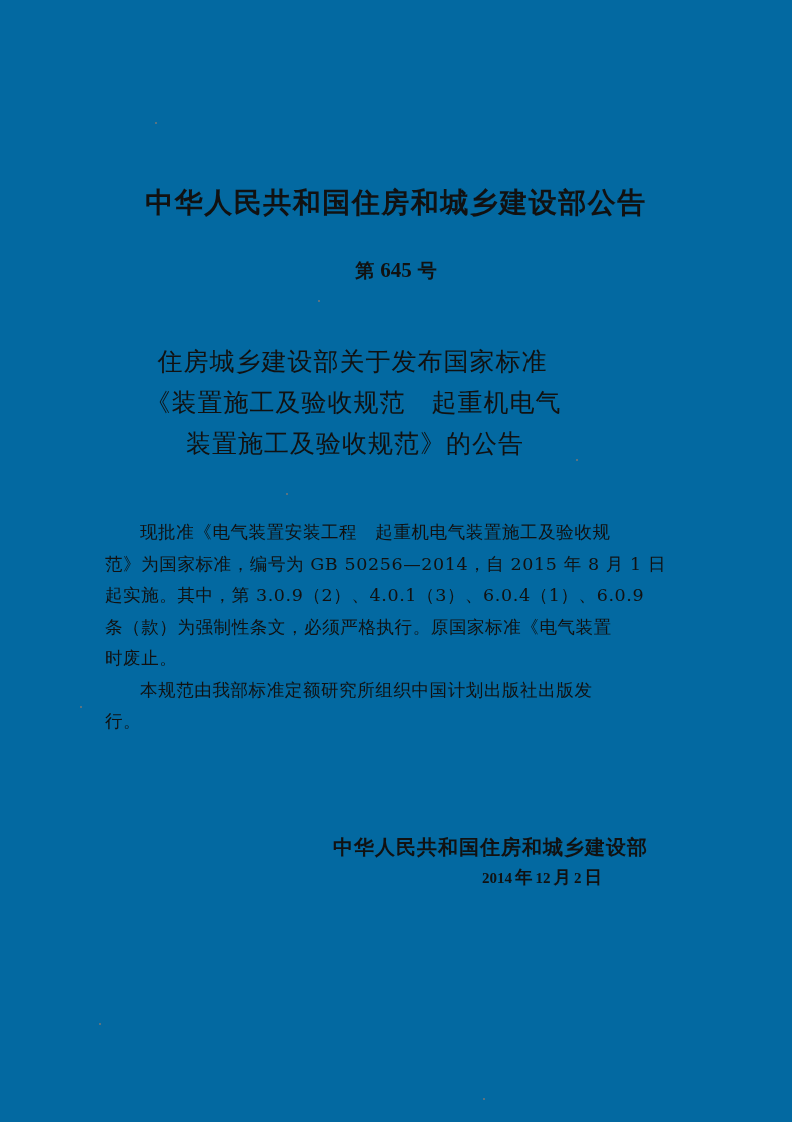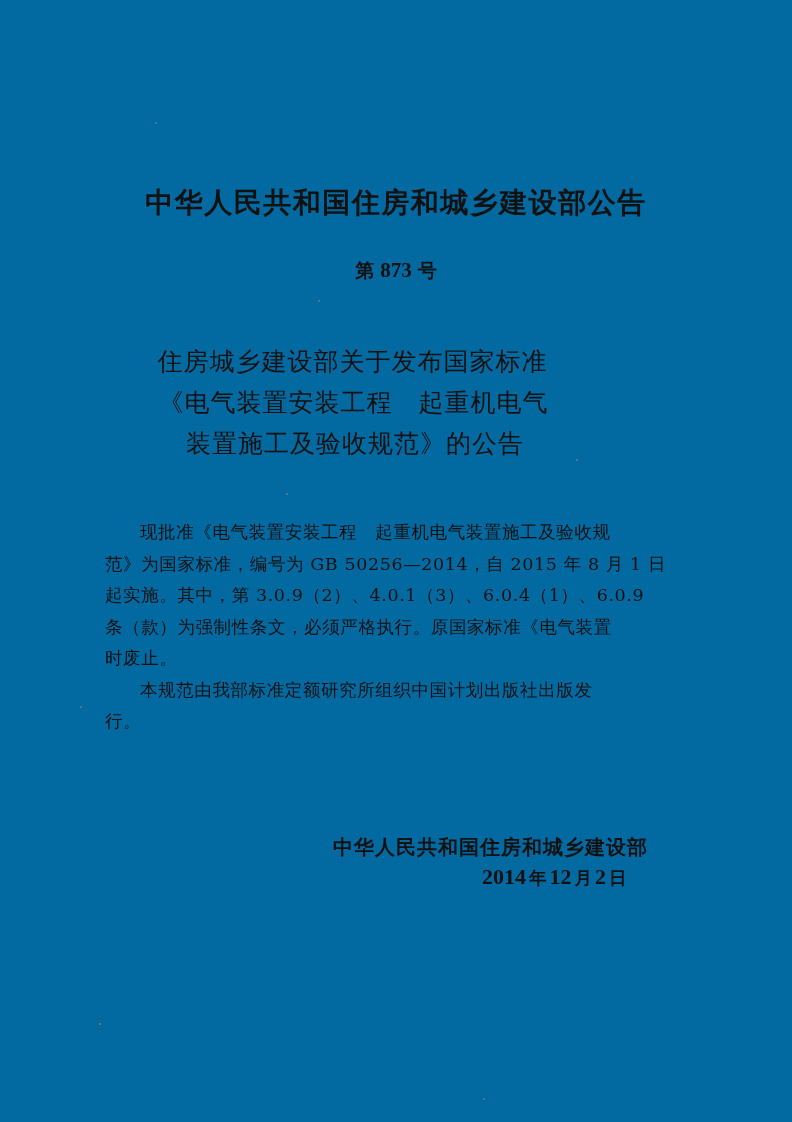--- a/index.html
+++ b/index.html
@@ -87,44 +87,44 @@
     .date {
       position: absolute;
       left: 479px;
       top: 862px;
       font-size: 17.5px;
       font-weight: bold;
       line-height: 30px;
     }
     .date .dn {
       font-family: "Liberation Serif", serif;
-      font-size: 22px;
+      font-size: 15px;
       margin: 0 3px;
     }
     .speck {
       position: absolute;
       width: 2px; height: 2px;
       background: #777;
       border-radius: 1px;
     }
   </style>
 </head>
 <body>
 
 <div class="page">
 
   <div class="title">中华人民共和国住房和城乡建设部公告</div>
 
   <div class="number">
-    <span>第</span><span class="num">873</span><span>号</span>
+    <span>第</span><span class="num">645</span><span>号</span>
   </div>
 
   <div class="subtitle">
     <span class="line l1">住房城乡建设部关于发布国家标准</span>
-    <span class="line l2">《电气装置安装工程　起重机电气</span>
+    <span class="line l2">《装置施工及验收规范　起重机电气</span>
     <span class="line l3">装置施工及验收规范》的公告</span>
   </div>
 
   <div class="body-text">
     <span class="ln ind">现批准《电气装置安装工程　起重机电气装置施工及验收规</span>
     <span class="ln">范》为国家标准，编号为 GB 50256—2014，自 2015 年 8 月 1 日</span>
     <span class="ln">起实施。其中，第 3.0.9（2）、4.0.1（3）、6.0.4（1）、6.0.9</span>
     <span class="ln">条（款）为强制性条文，必须严格执行。原国家标准《电气装置</span>
     <span class="ln">时废止。</span>
     <span class="ln ind">本规范由我部标准定额研究所组织中国计划出版社出版发</span>

